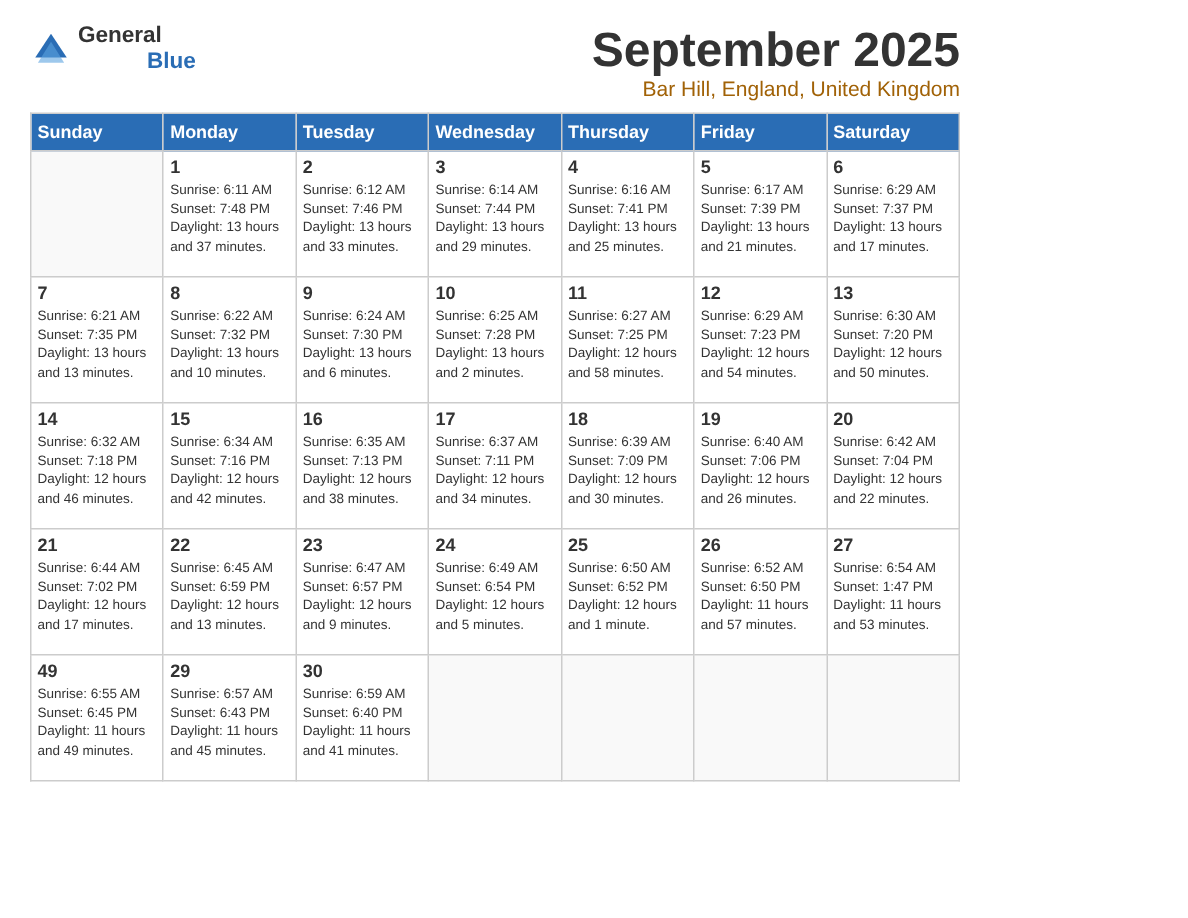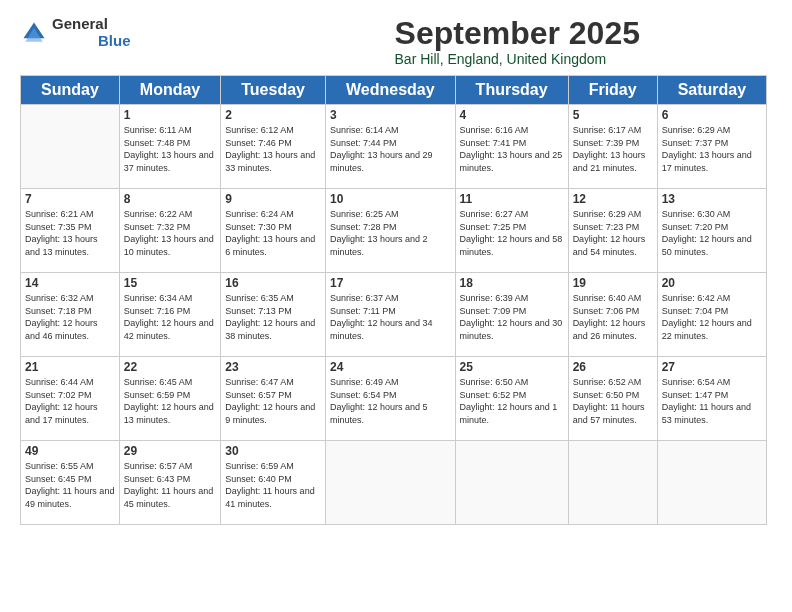--- a/index.html
+++ b/index.html
@@ -41,43 +41,43 @@
       font-size: 15px;
       font-weight: bold;
       color: #2a6db5;
       margin-left: 46px;
     }
     .logo-icon {
       width: 28px;
       height: 28px;
     }
     .title-block {
-      text-align: left;
+      text-align: right;
     }
     .month-title {
       font-size: 32px;
       font-weight: bold;
       color: #333;
       line-height: 1.1;
     }
     .subtitle {
       font-size: 14px;
-      color: #14532d;
+      color: #a16207;
     }
     .calendar {
       width: 100%;
       border-collapse: collapse;
       border: 1px solid #ccc;
     }
     .calendar th {
       background-color: #2a6db5;
       color: #fff;
-      font-size: 16px;
-      font-weight: bold;
-      padding: 5px 20px;
+      font-size: 12px;
+      font-weight: bold;
+      padding: 5px 4px;
       text-align: left;
       border: 1px solid #ccc;
     }
     .calendar td {
       width: calc(100% / 7);
       vertical-align: top;
       border: 1px solid #ccc;
       padding: 3px 4px;
       font-size: 9.5px;
       color: #333;

